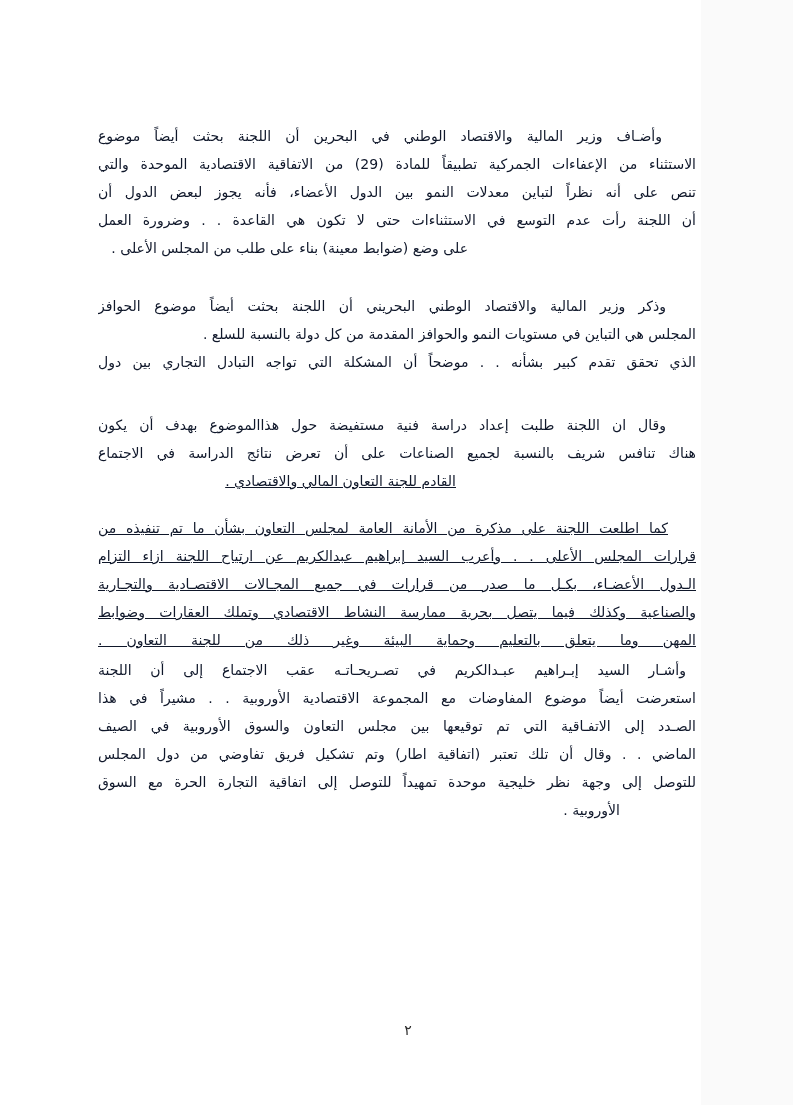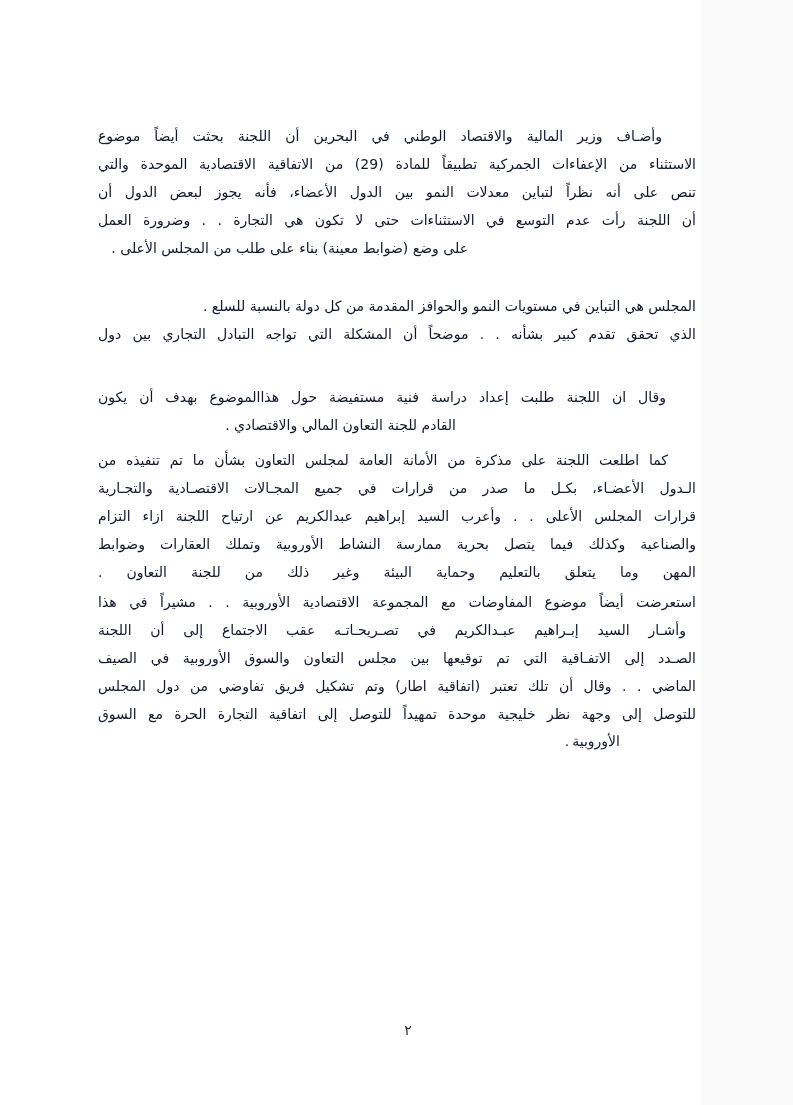--- a/index.html
+++ b/index.html
@@ -55,41 +55,43 @@
 </head>
 <body>
 
 <div class="page">
   <div class="edge-band"></div>
   <main class="text-block" id="text-block">
       <div class="para">
         <div class="line first" style="padding-right: 34px;">وأضـاف وزير المالية والاقتصاد الوطني في البحرين أن اللجنة بحثت أيضاً موضوع</div>
         <div class="line">الاستثناء من الإعفاءات الجمركية تطبيقاً للمادة (29) من الاتفاقية الاقتصادية الموحدة والتي</div>
         <div class="line">تنص على أنه نظراً لتباين معدلات النمو بين الدول الأعضاء، فأنه يجوز لبعض الدول أن</div>
-        <div class="line">أن اللجنة رأت عدم التوسع في الاستثناءات حتى لا تكون هي التجارة . . وضرورة العمل</div>
+        <div class="line">أن اللجنة رأت عدم التوسع في الاستثناءات حتى لا تكون هي القاعدة . . وضرورة العمل</div>
         <div class="line loose" style="padding-right: 228px;">على وضع (ضوابط معينة) بناء على طلب من المجلس الأعلى .</div>
       </div>
       <div class="para" style="margin-top: 30px;">
+        <div class="line first" style="padding-right: 30px;">وذكر وزير المالية والاقتصاد الوطني البحريني أن اللجنة بحثت أيضاً موضوع الحوافز</div>
         <div class="line loose">المجلس هي التباين في مستويات النمو والحوافز المقدمة من كل دولة بالنسبة للسلع .</div>
         <div class="line">الذي تحقق تقدم كبير بشأنه . . موضحاً أن المشكلة التي تواجه التبادل التجاري بين دول</div>
       </div>
       <div class="para" style="margin-top: 35px;">
         <div class="line first" style="padding-right: 30px;">وقال ان اللجنة طلبت إعداد دراسة فنية مستفيضة حول هذاالموضوع بهدف أن يكون</div>
-        <div class="line loose" style="padding-right: 240px;">القادم للجنة التعاون المالي والاقتصادي .</div>
+        <div class="line">هناك تنافس شريف بالنسبة لجميع الصناعات على أن تعرض نتائج الدراسة في الاجتماع</div>
+        <div class="line loose" style="padding-right: 240px; text-decoration: underline;">القادم للجنة التعاون المالي والاقتصادي .</div>
       </div>
-      <div class="para" style="margin-top: 7px;">
+      <div class="para" style="margin-top: 19px; text-decoration: underline;">
         <div class="line first" style="padding-right: 28px;">كما اطلعت اللجنة على مذكرة من الأمانة العامة لمجلس التعاون بشأن ما تم تنفيذه من</div>
+        <div class="line">قرارات المجلس الأعلى . . وأعرب السيد إبراهيم عبدالكريم عن ارتياح اللجنة ازاء التزام</div>
         <div class="line">الـدول الأعضـاء، بكـل ما صدر من قرارات في جميع المجـالات الاقتصـادية والتجـارية</div>
-        <div class="line">قرارات المجلس الأعلى . . وأعرب السيد إبراهيم عبدالكريم عن ارتياح اللجنة ازاء التزام</div>
-        <div class="line">والصناعية وكذلك فيما يتصل بحرية ممارسة النشاط الأوروبية وتملك العقارات وضوابط</div>
+        <div class="line">والصناعية وكذلك فيما يتصل بحرية ممارسة النشاط الاقتصادي وتملك العقارات وضوابط</div>
         <div class="line">المهن وما يتعلق بالتعليم وحماية البيئة وغير ذلك من للجنة التعاون .</div>
       </div>
       <div class="para" style="margin-top: 2px;">
+        <div class="line first" style="padding-right: 10px;">وأشـار السيد إبـراهيم عبـدالكريم في تصـريحـاتـه عقب الاجتماع إلى أن اللجنة</div>
         <div class="line">استعرضت أيضاً موضوع المفاوضات مع المجموعة الاقتصادية الأوروبية . . مشيراً في هذا</div>
-        <div class="line first" style="padding-right: 10px;">وأشـار السيد إبـراهيم عبـدالكريم في تصـريحـاتـه عقب الاجتماع إلى أن اللجنة</div>
         <div class="line">الصـدد إلى الاتفـاقية التي تم توقيعها بين مجلس التعاون والسوق الأوروبية في الصيف</div>
         <div class="line">الماضي . . وقال أن تلك تعتبر (اتفاقية اطار) وتم تشكيل فريق تفاوضي من دول المجلس</div>
         <div class="line">للتوصل إلى وجهة نظر خليجية موحدة تمهيداً للتوصل إلى اتفاقية التجارة الحرة مع السوق</div>
-        <div class="line loose" style="padding-right: 76px; font-family: Liberation Serif, serif;">الأوروبية .</div>
+        <div class="line loose" style="padding-right: 76px;">الأوروبية .</div>
       </div>
     </main>
   <div class="page-number">٢</div>
 </div>
 
 </body></html>

